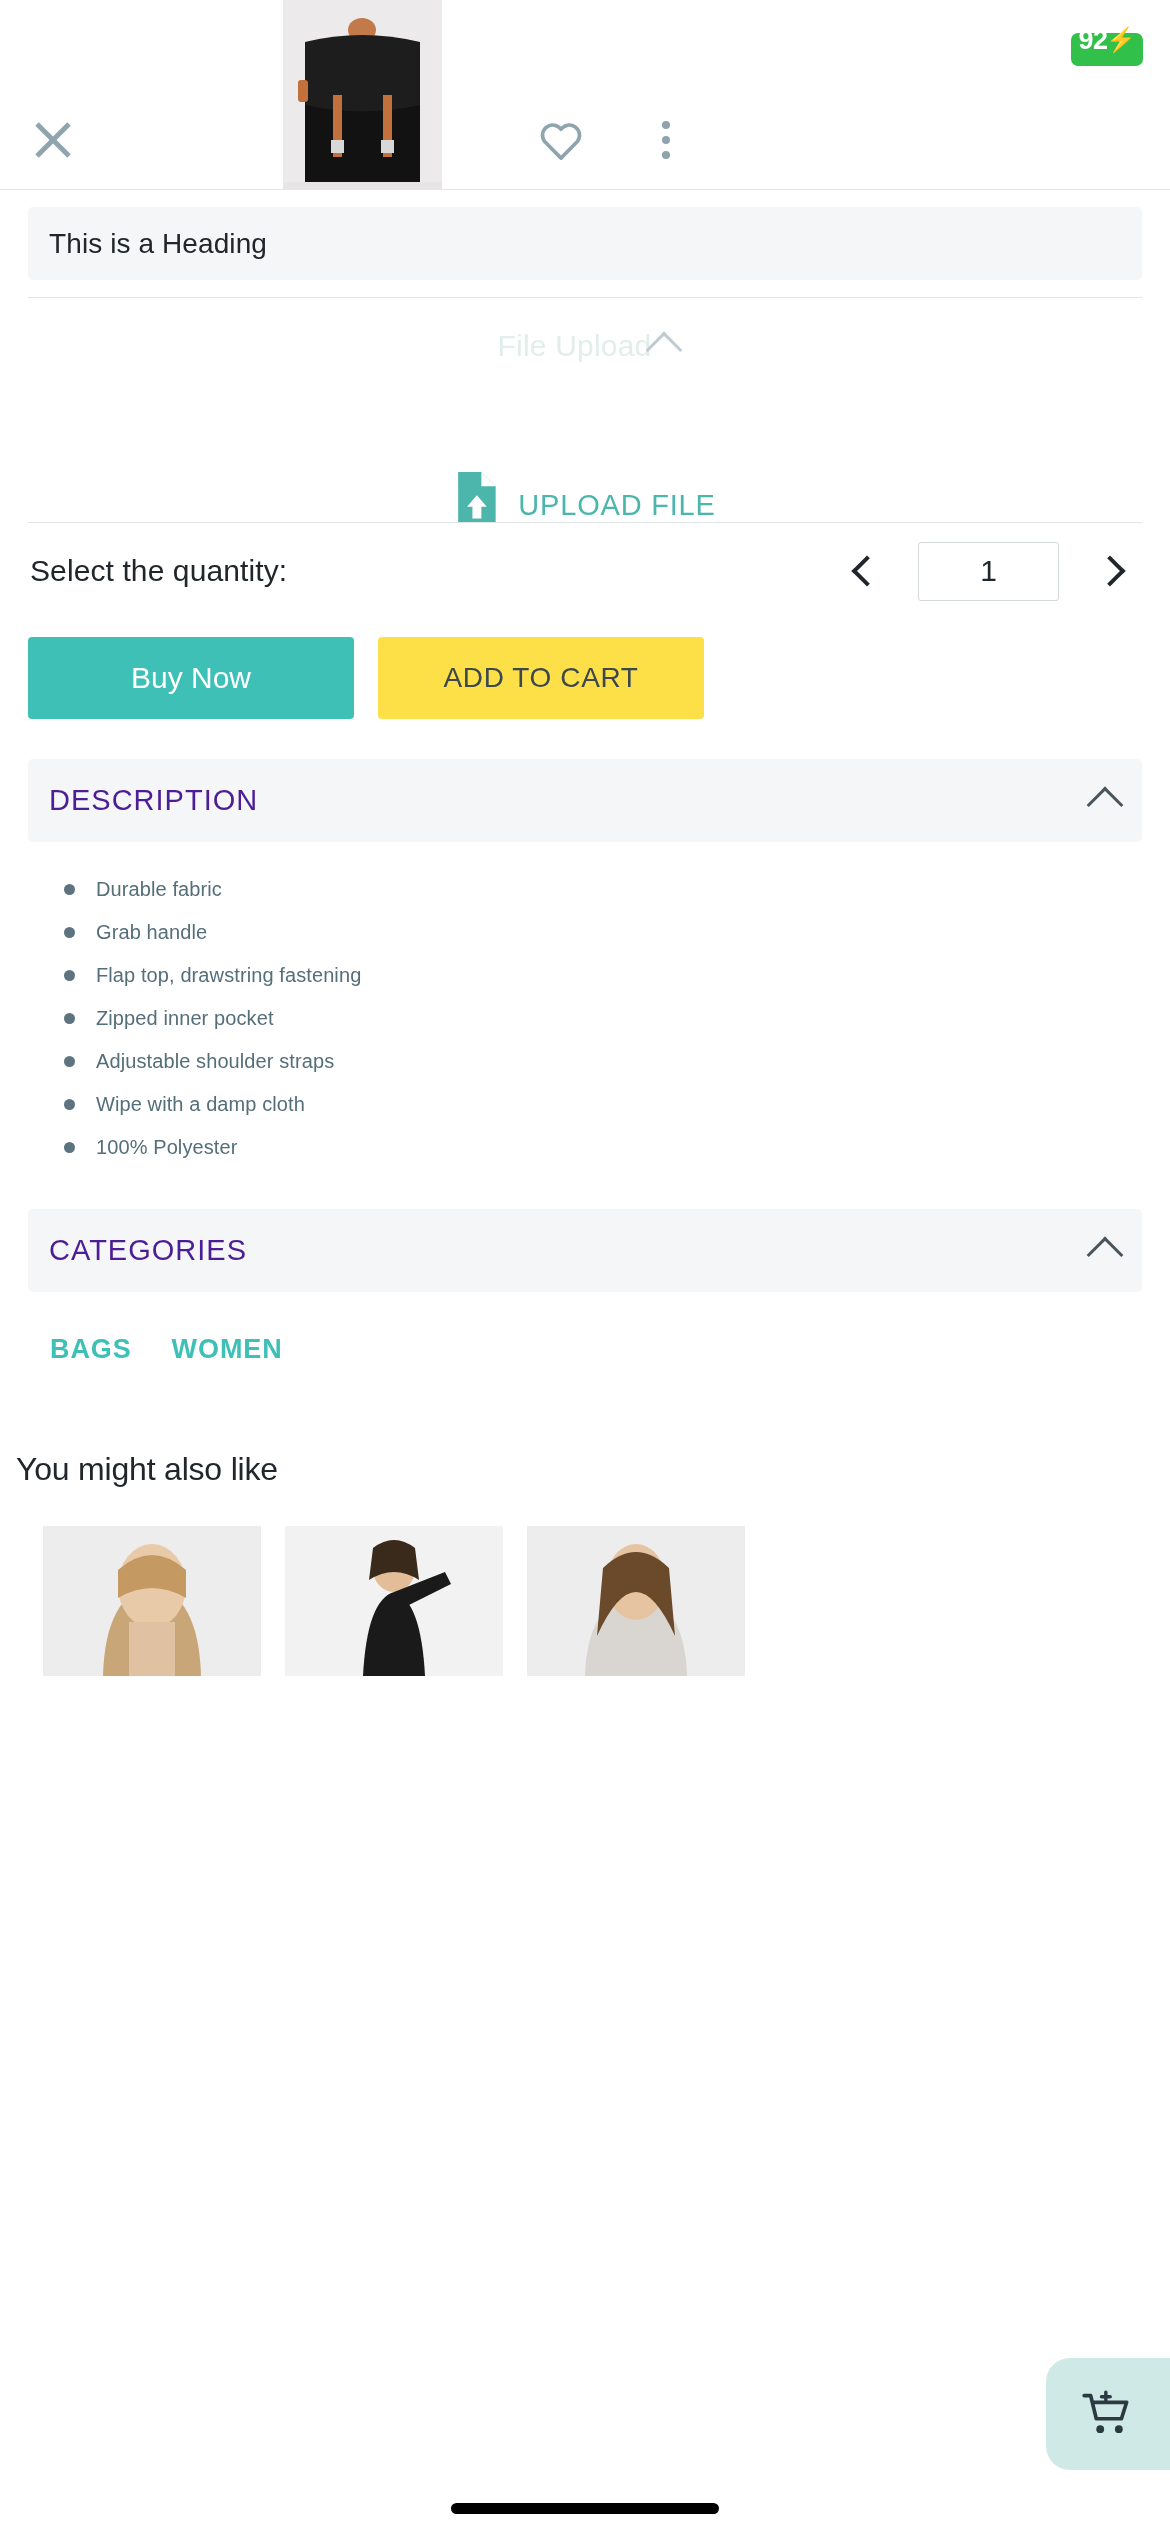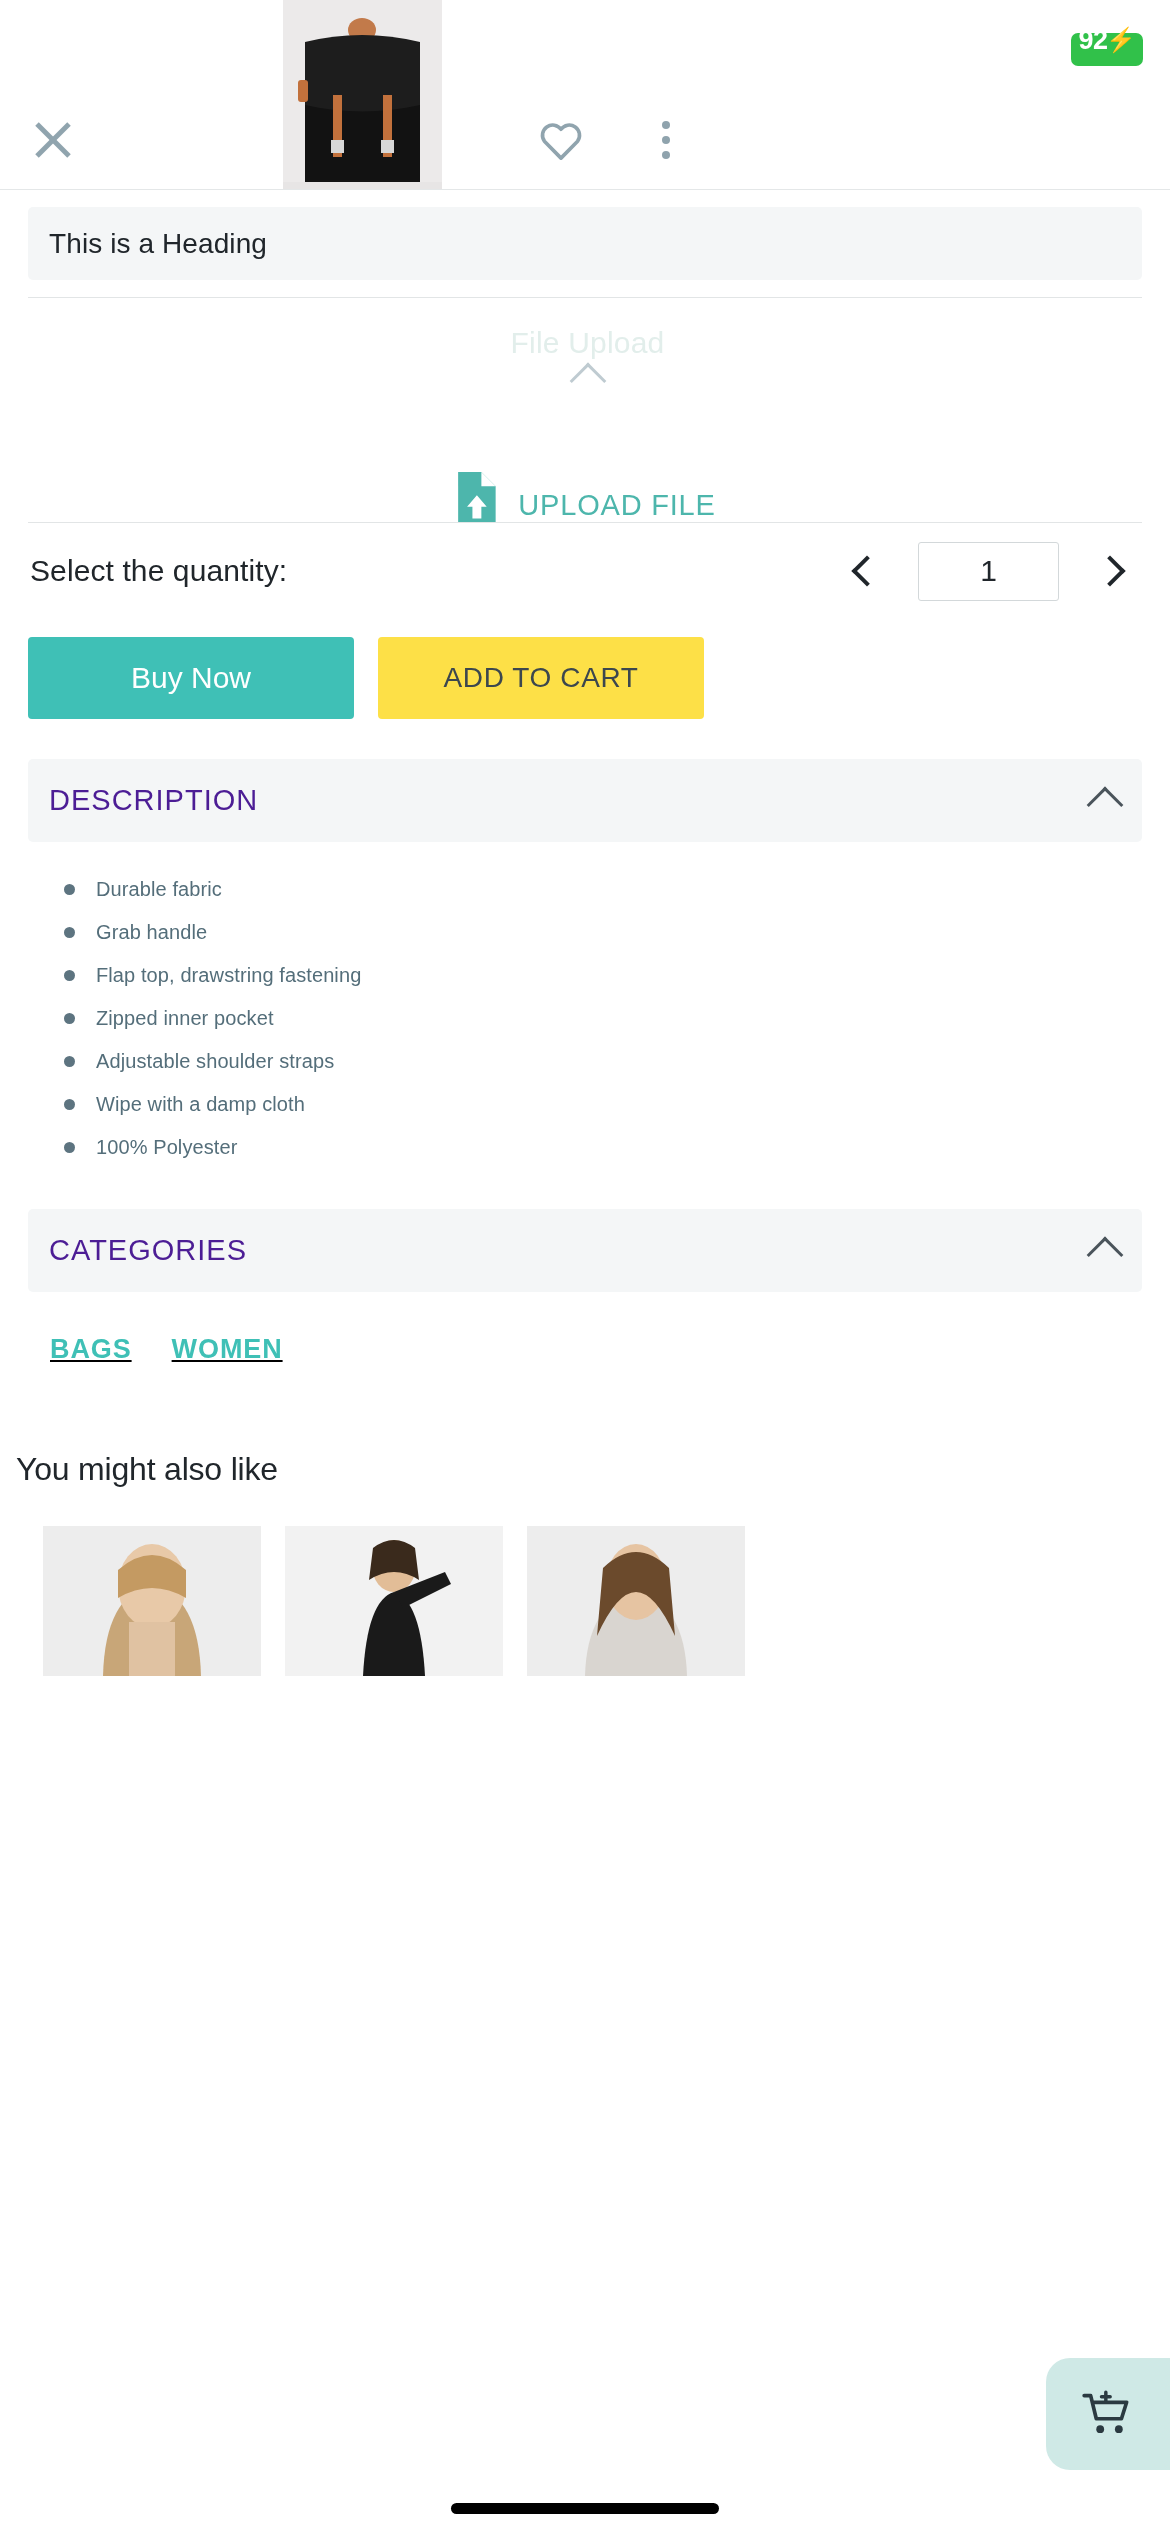--- a/index.html
+++ b/index.html
@@ -75,23 +75,22 @@
   }
 
   .hr { height:1px; background:#e2e5e6; margin:17px 28px 0 28px; }
 
   
   .fu-head {
     margin:0 28px;
     height:96px;
     display:flex;
     align-items:center;
-    justify-content:flex-end;
+    justify-content:center;
     padding:0 22px 0 27px;
-    flex-direction:column;
   }
   .fu-label {
     font-size:30px;
     color:#e2eeeb;
     letter-spacing:0.2px;
   }
   .chev-up {
     width:26px; height:26px;
     border-left:3px solid #bfcbd1;
     border-top:3px solid #bfcbd1;
@@ -215,21 +214,20 @@
     color:#546e7a;
     letter-spacing:0.1px;
   }
 
   
   .tag-row {
     margin:42px 28px 0 28px;
     display:flex;
     gap:40px;
     padding-left:22px;
-    text-decoration:underline;
   }
   .tag {
     font-size:27px;
     color:#3fc0b6;
     font-weight:bold;
     letter-spacing:0.9px;
     cursor:pointer;
   }
 
   

